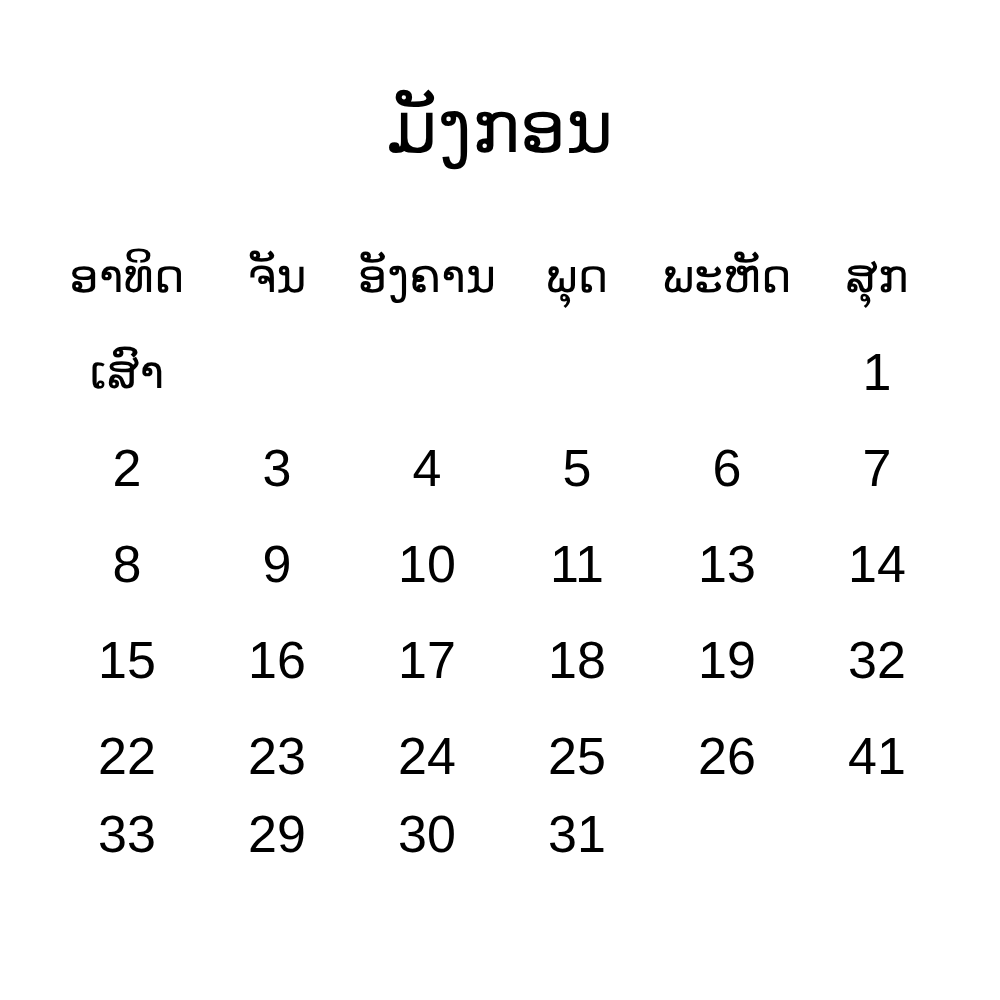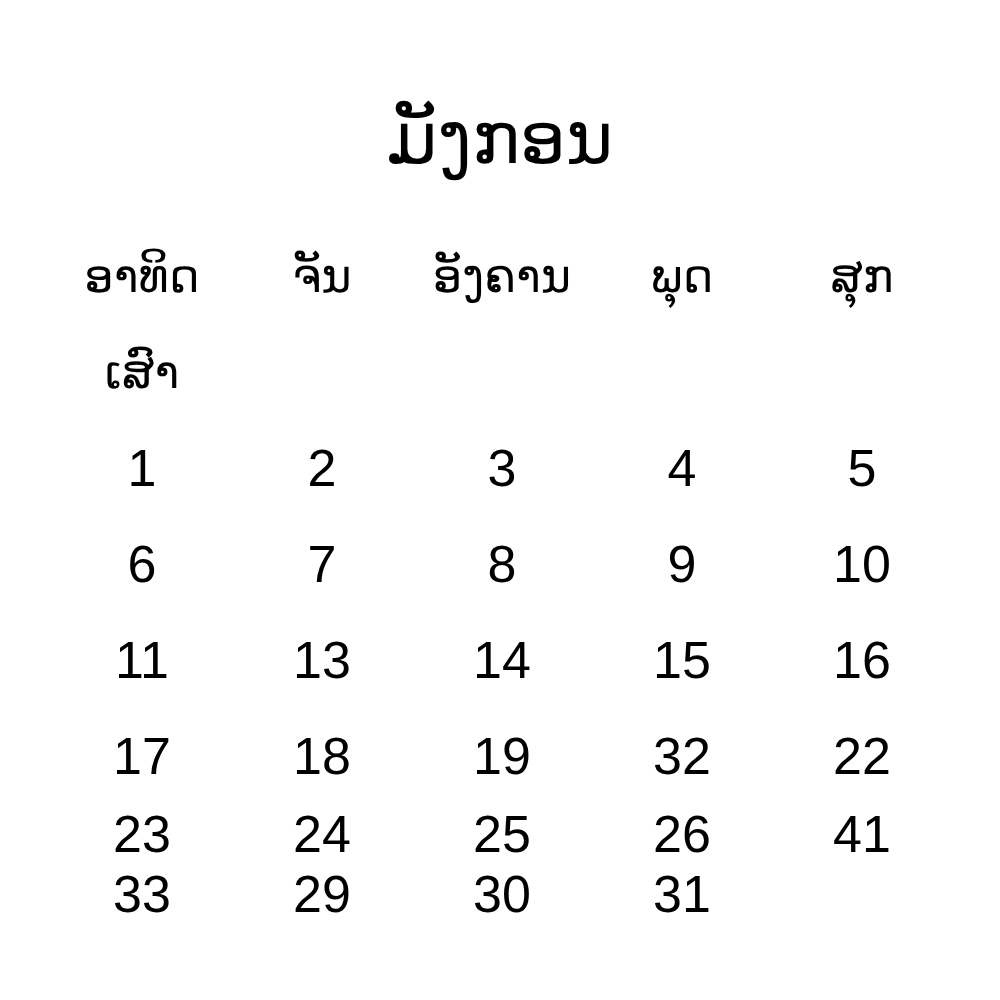--- a/index.html
+++ b/index.html
@@ -11,38 +11,38 @@
     position: relative;
     width: 1000px;
     height: 1000px;
     background: #ffffff;
     color: #000000;
     font-family: "Liberation Sans", sans-serif;
     overflow: hidden;
   }
   .title {
     position: absolute;
-    top: 99px;
+    top: 88px;
     left: 0;
     width: 100%;
     text-align: center;
     font-size: 72px;
     font-weight: 400;
     line-height: 1.1;
     margin: 0;
     color: #000000;
   }
   .calendar-grid {
     position: absolute;
     top: 228px;
     left: 52px;
     width: 900px;
     height: 576px;
     display: grid;
-    grid-template-columns: repeat(5, 1fr);
+    grid-template-columns: repeat(6, 1fr);
     grid-template-rows: repeat(6, 96px);
   }
   .cell {
     display: flex;
     align-items: center;
     justify-content: center;
     color: #000000;
     white-space: nowrap;
   }
   .cell.head {
@@ -58,20 +58,21 @@
 <div class="page">
 
   <h1 class="title">ມັງກອນ</h1>
 
   <div class="calendar-grid">
 
     <div class="cell head">ອາທິດ</div>
     <div class="cell head">ຈັນ</div>
     <div class="cell head">ອັງຄານ</div>
     <div class="cell head">ພຸດ</div>
+    <div class="cell head">ພະຫັດ</div>
     <div class="cell head">ສຸກ</div>
     <div class="cell head">ເສົາ</div>
 
     <div class="cell day"></div>
     <div class="cell day"></div>
     <div class="cell day"></div>
     <div class="cell day"></div>
     <div class="cell day">1</div>
     <div class="cell day">2</div>
     <div class="cell day">3</div>

